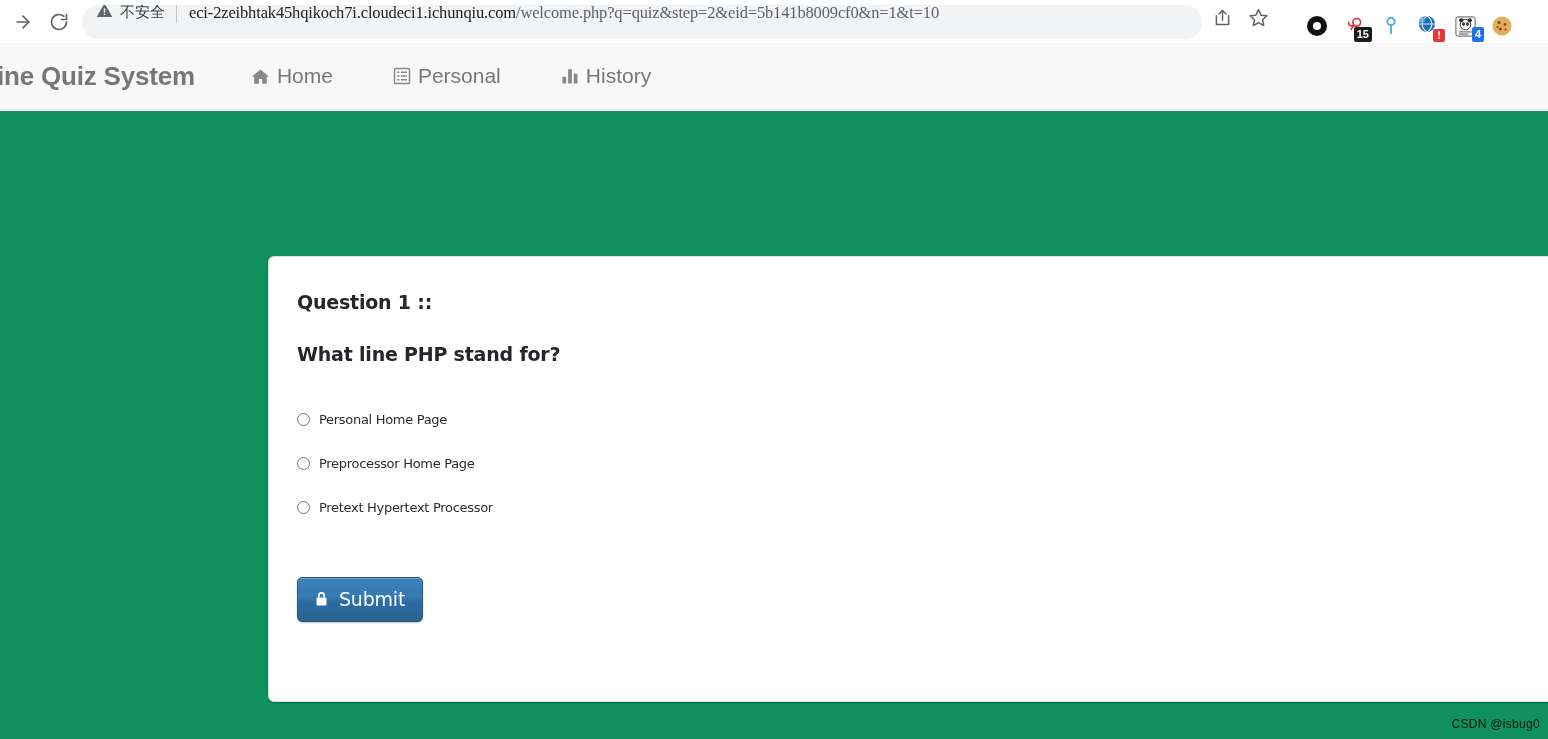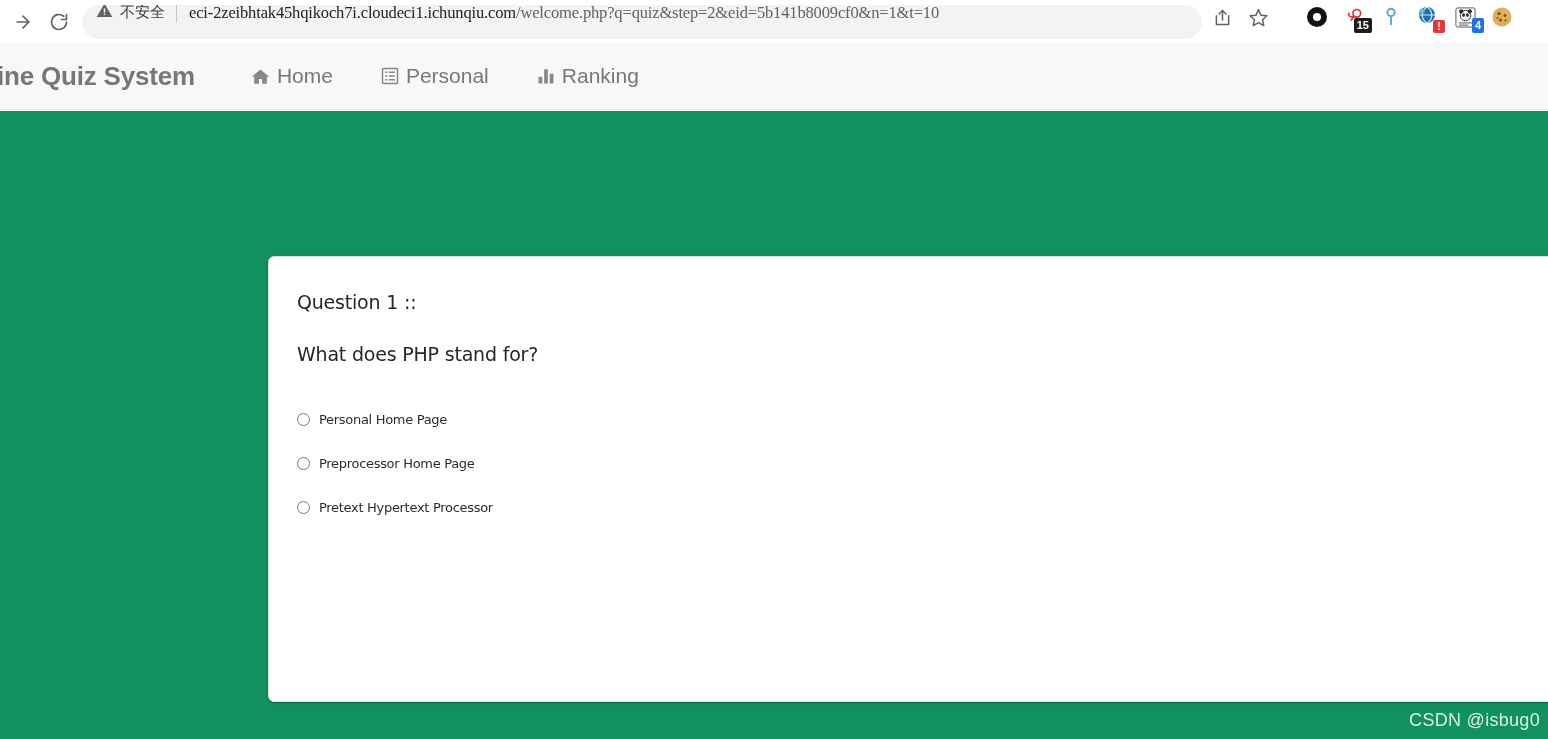--- a/index.html
+++ b/index.html
@@ -71,21 +71,21 @@
   }
   .omni-icon {
     width: 34px; height: 34px;
     display: flex; align-items: center; justify-content: center;
     color: #5f6368;
   }
 
   #extension-tray {
     position: absolute; left: 1300px; top: 0;
     height: 43px;
-    display: flex; align-items: flex-start; gap: 3px;
+    display: flex; align-items: flex-end; gap: 3px;
   }
   .ext-icon {
     position: relative;
     width: 34px; height: 34px;
     display: flex; align-items: center; justify-content: center;
   }
   .badge {
     position: absolute;
     font-size: 11px;
     font-weight: bold;
@@ -111,21 +111,21 @@
     font-size: 26px;
     font-weight: bold;
     color: #777777;
     margin-left: -10px;
     white-space: nowrap;
     letter-spacing: -0.2px;
   }
   #navlinks {
     display: flex; align-items: center;
     margin-left: 34px;
-    gap: 4px;
+    gap: 16px;
   }
   .navlink {
     display: flex; align-items: center; gap: 7px;
     padding: 0 22px;
     font-size: 21px;
     color: #777777;
     white-space: nowrap;
     text-decoration: none;
   }
   .navlink .nicon { display: flex; align-items: center; color: #888888; }
@@ -144,21 +144,21 @@
     height: 446px;
     background: #ffffff;
     border: 1px solid #dddddd;
     border-radius: 6px;
     box-shadow: 0 1px 2px rgba(0,0,0,0.30);
   }
   #card-inner { padding: 26px 28px; }
 
   .q-head {
     font-size: 19px;
-    font-weight: normal;
+    font-weight: bold;
     color: #23272b;
     font-family: "DejaVu Sans", sans-serif;
     letter-spacing: -0.2px;
   }
   #question-number-line { margin: 8px 0 0 0; }
   #question-text { margin: 30px 0 0 0; }
 
   #options-list { margin-top: 47px; }
   .option-row {
     display: flex; align-items: center;
@@ -190,22 +190,22 @@
     cursor: pointer;
     box-shadow: inset 0 1px 0 rgba(255,255,255,0.22), 0 1px 2px rgba(0,0,0,0.25);
     font-family: "DejaVu Sans", sans-serif;
     letter-spacing: -0.2px;
   }
   #submit-icon { display: flex; align-items: center; }
 
   #watermark {
     position: absolute;
     right: 8px; bottom: 8px;
-    font-size: 18px;
-    color: #ffffff;
+    font-size: 12px;
+    color: #000000;
     opacity: 0.85;
     font-family: "Liberation Sans", sans-serif;
     letter-spacing: 0.3px;
     text-align: center;
   }
 </style>
 </head>
 <body>
 
 <div id="browser-chrome">
@@ -346,33 +346,33 @@
     </a>
 
     <a class="navlink" href="#">
       <span class="nicon">
         <svg width="18" height="18" viewBox="0 0 24 24" fill="#888888">
           <rect x="2" y="13" width="5" height="9"></rect>
           <rect x="9.5" y="3" width="5" height="19"></rect>
           <rect x="17" y="9" width="5" height="13"></rect>
         </svg>
       </span>
-      <span>Ranking</span>
+      <span>History</span>
     </a>
 
   </div>
 </div>
 
 <div id="page-body">
 
   <div id="quiz-card">
     <div id="card-inner">
 
       <div class="q-head" id="question-number-line">Question  1 ::</div>
-      <div class="q-head" id="question-text">What does PHP stand for?</div>
+      <div class="q-head" id="question-text">What line PHP stand for?</div>
 
       <div id="options-list">
 
         <label class="option-row">
           <input type="radio" name="answer" style="">
           <span class="option-label">Personal Home Page</span>
         </label>
 
 
         <label class="option-row">
@@ -380,18 +380,27 @@
           <span class="option-label">Preprocessor Home Page</span>
         </label>
 
         <label class="option-row">
           <input type="radio" name="answer" style="">
           <span class="option-label">Pretext Hypertext Processor</span>
         </label>
 
       </div>
 
+      <div id="submit-button">
+        <span id="submit-icon">
+          <svg width="17" height="18" viewBox="0 0 24 24" fill="#ffffff">
+            <path d="M7 10 V7 a5 5 0 0 1 10 0 V10 H14.5 V7 a2.5 2.5 0 0 0 -5 0 V10 Z"></path>
+            <rect x="5" y="10" width="14" height="11" rx="1.4"></rect>
+          </svg>
+        </span>
+        <span>Submit</span>
+      </div>
 
     </div>
   </div>
 
   <div id="watermark">CSDN @isbug0</div>
 </div>
 
 </body></html>

